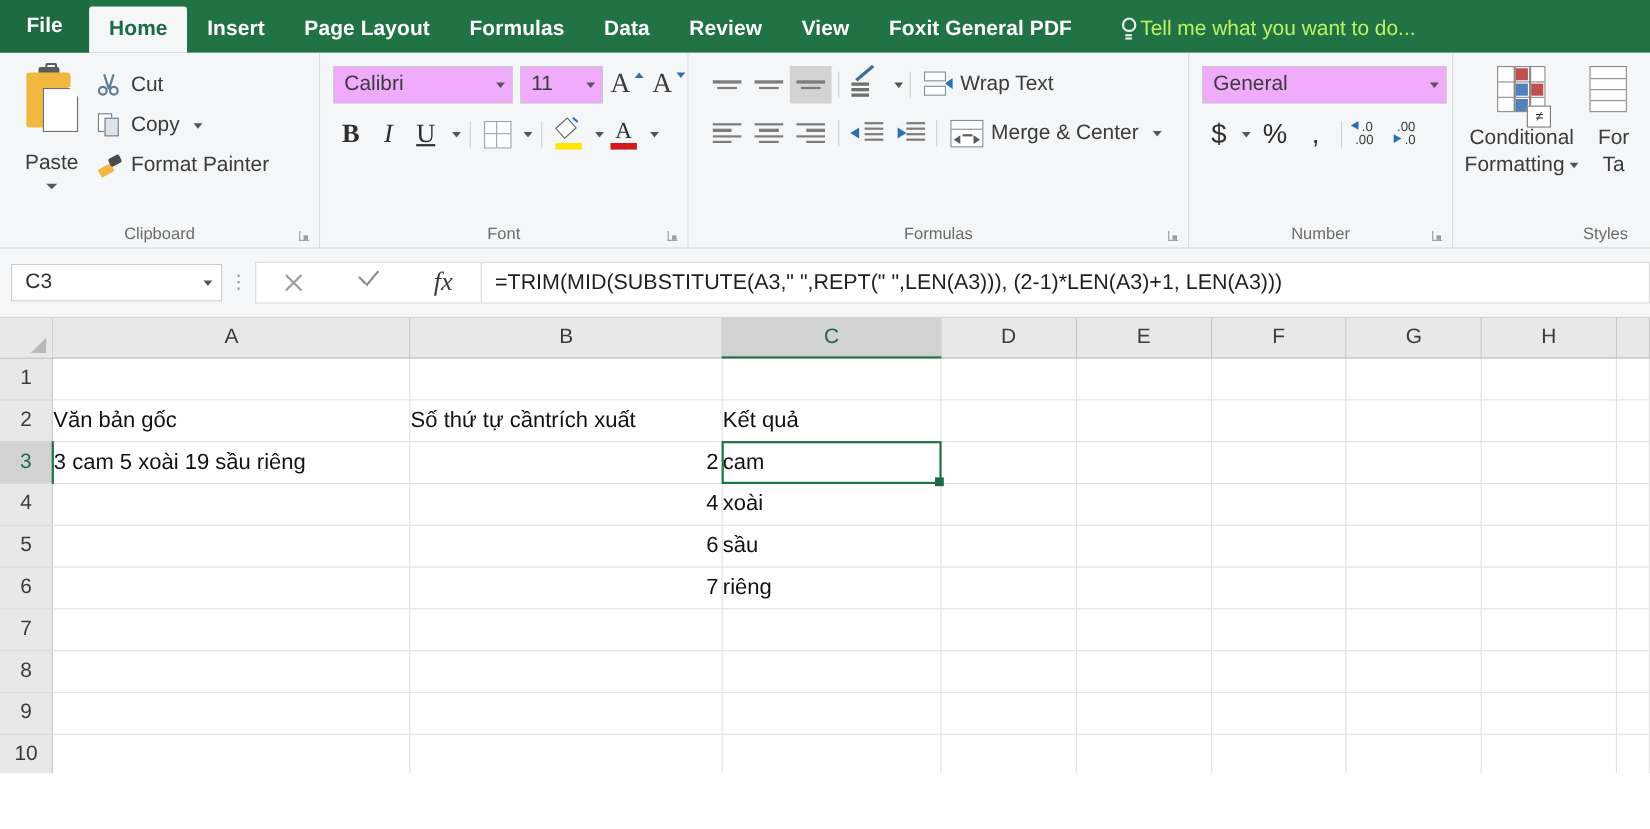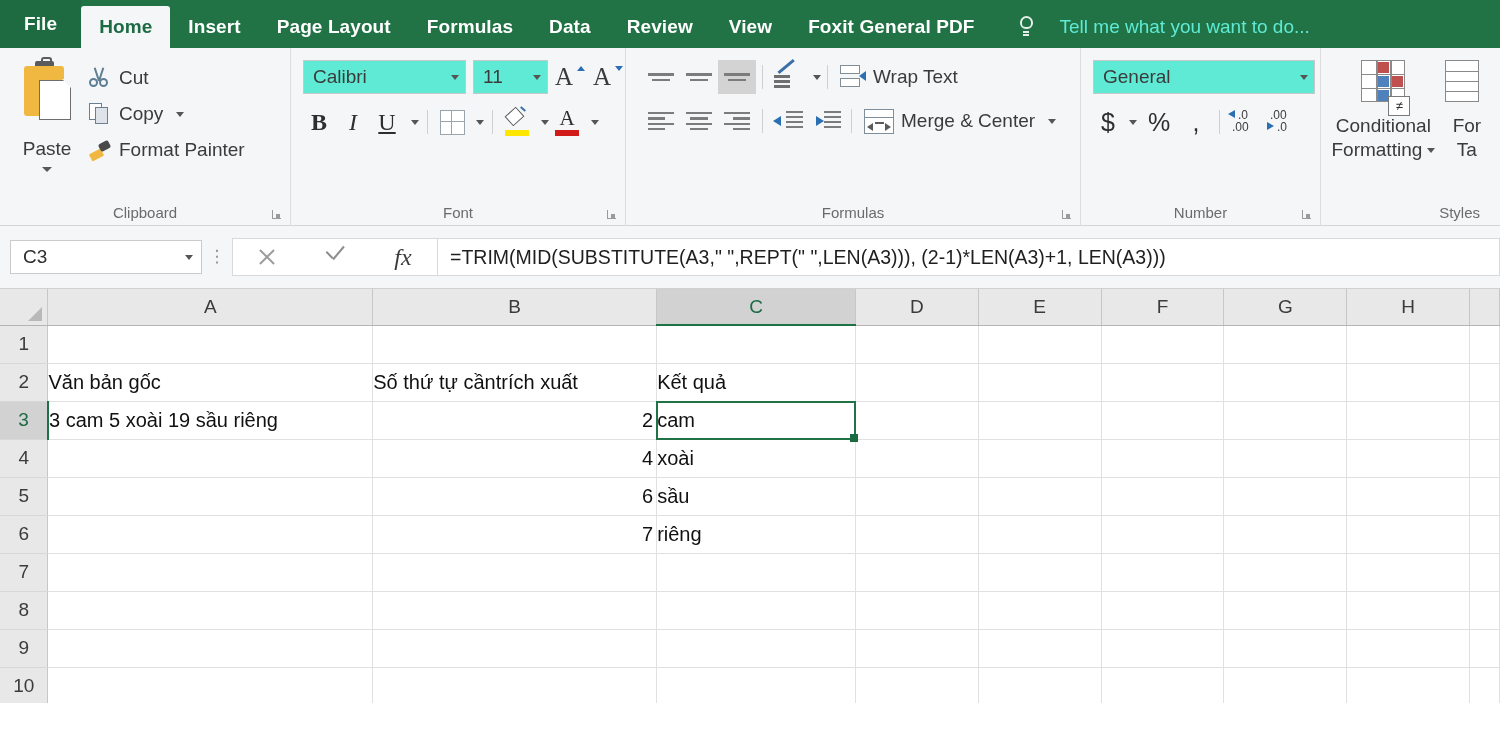--- a/index.html
+++ b/index.html
@@ -22,22 +22,22 @@
     display: flex; align-items: center; justify-content: center;
     color: #ffffff; font-size: 19px; font-weight: bold;
     letter-spacing: .1px; white-space: nowrap;
   }
   .tab.file { background: #1e6b41; padding: 0 24px; height: 48px; }
   .tab.active {
     background: #f5f6f7; color: #1d6b45;
     border-top-left-radius: 3px; border-top-right-radius: 3px;
   }
   .tellme {
-    display: flex; align-items: center; gap: 26px;
-    color: #5eead4; font-size: 19px; margin-left: 26px;
+    display: flex; align-items: center; gap: 3px;
+    color: #bef264; font-size: 19px; margin-left: 26px;
     height: 42px; white-space: nowrap;
   }
   .bulb { width: 15px; height: 22px; position: relative; flex: 0 0 auto; }
   .bulb i {
     position: absolute; left: 1px; top: 0; width: 13px; height: 13px;
     border: 2px solid #e4efe9; border-radius: 50% 50% 45% 45%;
   }
   .bulb b {
     position: absolute; left: 4.5px; top: 15px; width: 6px; height: 2px;
     background: #e4efe9; box-shadow: 0 3px 0 #e4efe9;
@@ -135,21 +135,21 @@
   }
   .ico-brush .t {
     position: absolute; left: 11px; top: 4px; width: 11px; height: 8px;
     background: #4a4a4a; transform: rotate(-28deg); border-radius: 2px;
   }
 
   
   .g-font { width: 335px; }
   .font-row1 { display: flex; align-items: center; gap: 7px; padding: 4px 0 0 12px; }
   .combo {
-    height: 34px; background: #5eead4; border: 1px solid #c8c8c8;
+    height: 34px; background: #f0abfc; border: 1px solid #c8c8c8;
     display: flex; align-items: center; justify-content: space-between;
     padding: 0 6px 0 9px; font-size: 19px; color: #3b3b3b;
   }
   .combo .cv { white-space: nowrap; overflow: hidden; }
   .combo-font { width: 163px; }
   .combo-size { width: 75px; }
   .caret-sm {
     width: 0; height: 0; margin-left: 6px; flex: 0 0 auto;
     border-left: 4.5px solid transparent; border-right: 4.5px solid transparent;
     border-top: 5px solid #555;

